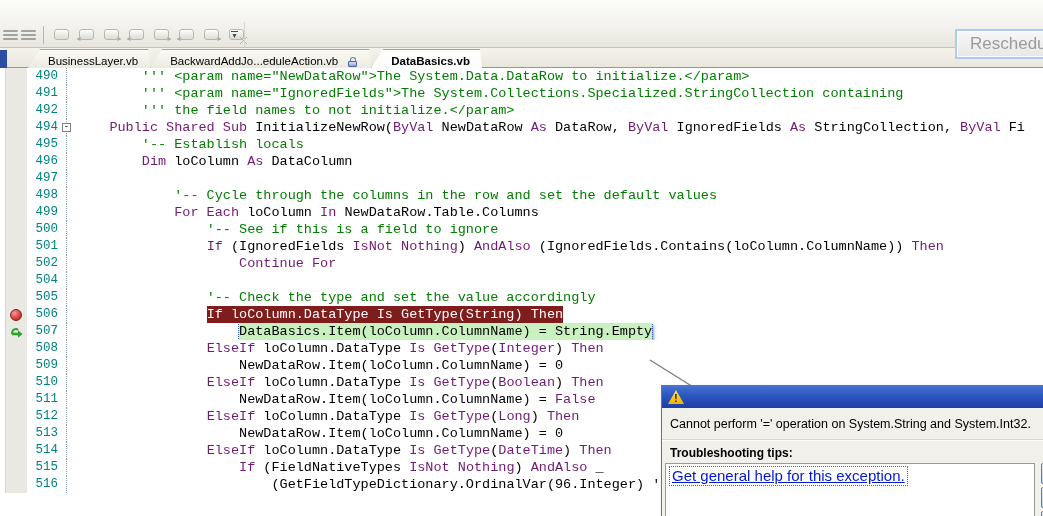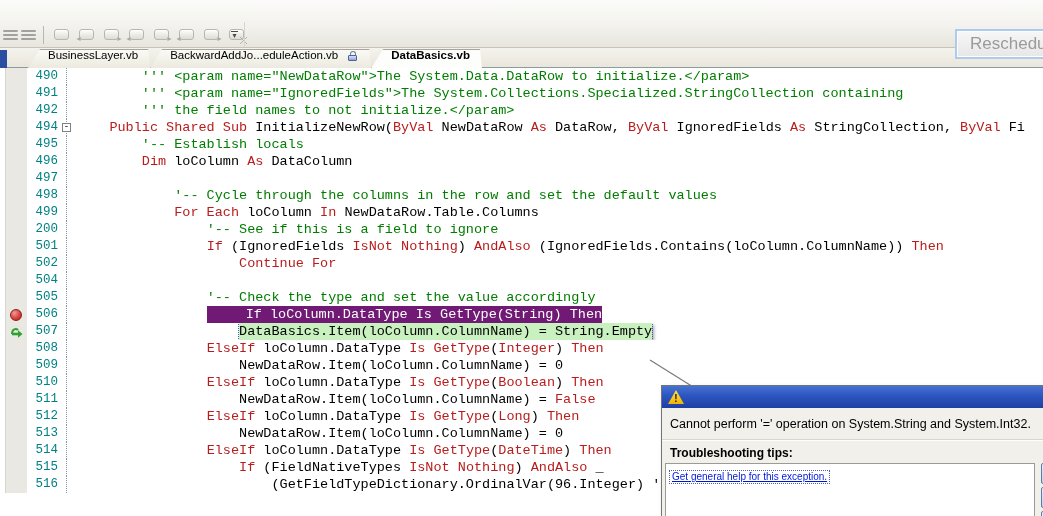--- a/index.html
+++ b/index.html
@@ -36,22 +36,22 @@
   #toolbar-endcap { position:absolute; left:244px; top:22px; width:2px; height:25px;
     border-left:1px solid #d8d5cc; }
   
   #tabstrip {
     position:absolute; left:0; top:47px; width:1043px; height:21px;
     background:linear-gradient(180deg,#f4f3ec,#e9e6dc);
     border-top:1px solid #c6c3b8; border-bottom:1px solid #8e9a9b;
   }
   #tab-leftbox { position:absolute; left:0; top:2px; width:7px; height:18px; background:#2b4ea2; }
   #tabs { position:absolute; left:28px; top:1px; height:19px; display:flex; align-items:flex-end; }
-  .tab { position:relative; height:19px; display:flex; align-items:flex-start;
-    padding:0 12px 13px 20px; font-size:11.5px; color:#000; cursor:default; }
+  .tab { position:relative; height:19px; display:flex; align-items:flex-end;
+    padding:0 12px 1px 20px; font-size:11.5px; color:#000; cursor:default; }
   .tab .bg { position:absolute; inset:0;
     clip-path:polygon(12px 0, calc(100% - 2px) 0, 100% 100%, 0 100%);
     background:linear-gradient(180deg,#fafaf6,#eceadf); border-top:1px solid #a8a598; }
   .tab.active .bg { background:#fdfdfc; }
   .tab.active { font-weight:bold; z-index:3; }
   .tab .tab-label { position:relative; z-index:2; white-space:nowrap; }
   .lock-icon { position:relative; z-index:2; width:9px; height:10px; margin:2px 2px 0 10px; }
   .lock-icon .shackle { position:absolute; left:1.5px; top:0; width:6px; height:6px;
     border:1.5px solid #6d7fa8; border-bottom:none; border-radius:3px 3px 0 0; }
   .lock-icon .body { position:absolute; left:0; bottom:0; width:9px; height:6px;
@@ -69,22 +69,22 @@
   .m-bp { width:21px; background:#e9e8e3; flex:none; position:relative; }
   .m-num { width:36px; flex:none; text-align:right; padding-right:5px;
     color:#008284; font-size:12.5px; line-height:17px; }
   .m-outline { width:14px; flex:none; position:relative; }
   .m-outline .guide { position:absolute; left:3px; top:0; bottom:0; width:0;
     border-left:1px dotted #7f9aa8; }
   .fold-box { position:absolute; left:-1px; top:4px; width:9px; height:9px; background:#fff;
     border:1px solid #808080; color:#000; font-size:9px; line-height:7px; text-align:center;
     font-family:"Liberation Mono", monospace; z-index:2; }
   .code-text { flex:1; white-space:pre; font-size:13.5px; line-height:17px; color:#000; overflow:hidden; }
-  .seg-k { color:#b91c1c; } .seg-c { color:#007d00; } .seg-t { color:#000; } .seg-w { color:#fff; }
-  .hl-bp { background:#701a75; display:inline-block;padding-left:39px; }
+  .seg-k { color:#701a75; } .seg-c { color:#007d00; } .seg-t { color:#000; } .seg-w { color:#fff; }
+  .hl-bp { background:#7f1d1d; display:inline-block; }
   .hl-cur { background:#c9f1bf; display:inline-block; outline:1px dotted #3b5fc0;
     box-shadow:2px 2px 3px rgba(80,80,80,.5); position:relative; z-index:4; }
   .bp-dot { position:absolute; left:4px; top:2.5px; width:12px; height:12px; border-radius:50%;
     background:radial-gradient(circle at 35% 30%, #f09a96, #d84441 55%, #ad1d17);
     border:1px solid #8d1d17; }
   .cur-arrow { position:absolute; left:3px; top:2px; }
   
   #connector { position:absolute; left:638px; top:352px; z-index:9; }
   #exception-popup { position:absolute; left:661px; top:385px; width:389px; height:140px;
     background:#f2f0eb; border:1px solid #70757c; box-shadow:3px 3px 5px rgba(0,0,0,.35);
@@ -97,21 +97,21 @@
     clip-path:polygon(50% 0,100% 100%,0 100%);
     background:linear-gradient(180deg,#ffe24f,#f2b300); }
   .warn-icon .excl { position:absolute; left:0; right:0; bottom:0.5px; text-align:center;
     font-size:10px; line-height:11px; font-weight:bold; color:#111; }
   #popup-message { padding:9px 8px 7px 8px; font-size:12.5px; color:#000; white-space:nowrap; }
   #popup-divider { height:2px; margin:1px 0 2px 0;
     border-top:1px solid #d8d5cc; border-bottom:1px solid #fdfdfb; }
   #popup-tips-label { font-size:12px; font-weight:bold; padding:3px 8px 4px 8px; }
   #popup-tips-panel { position:absolute; left:3px; right:14px; top:77px; bottom:-2px;
     background:#fff; border:1px solid #9b9b94; padding:2px 3px; }
-  .tip-link { display:inline-block; font-size:10px; color:#0019d8; text-decoration:underline;
+  .tip-link { display:inline-block; font-size:15px; color:#0019d8; text-decoration:underline;
     border:1px dotted #4e5cc0; padding:0 2px 1px 2px; white-space:nowrap; cursor:pointer; }
   .side-btn { position:absolute; right:-5px; width:13px; height:21px;
     border:1px solid #587cae; border-radius:2px;
     background:linear-gradient(180deg,#e6f0fc,#bcd2ee); }
 </style>
 </head>
 <body>
 
 <div id="window">
 
@@ -273,21 +273,21 @@
         <div class="m-bp"></div>
         <div class="m-num">499</div>
         <div class="m-outline">
           <span class="guide"></span>
         </div>
         <div class="code-text">            <span class="seg-k">For Each </span><span class="seg-t">loColumn </span><span class="seg-k">In </span><span class="seg-t">NewDataRow.Table.Columns</span></div>
       </div>
       <div class="code-row">
         <div class="m-stripe"></div>
         <div class="m-bp"></div>
-        <div class="m-num">200</div>
+        <div class="m-num">500</div>
         <div class="m-outline">
           <span class="guide"></span>
         </div>
         <div class="code-text">                <span class="seg-c">'-- See if this is a field to ignore</span></div>
       </div>
       <div class="code-row">
         <div class="m-stripe"></div>
         <div class="m-bp"></div>
         <div class="m-num">501</div>
         <div class="m-outline">

